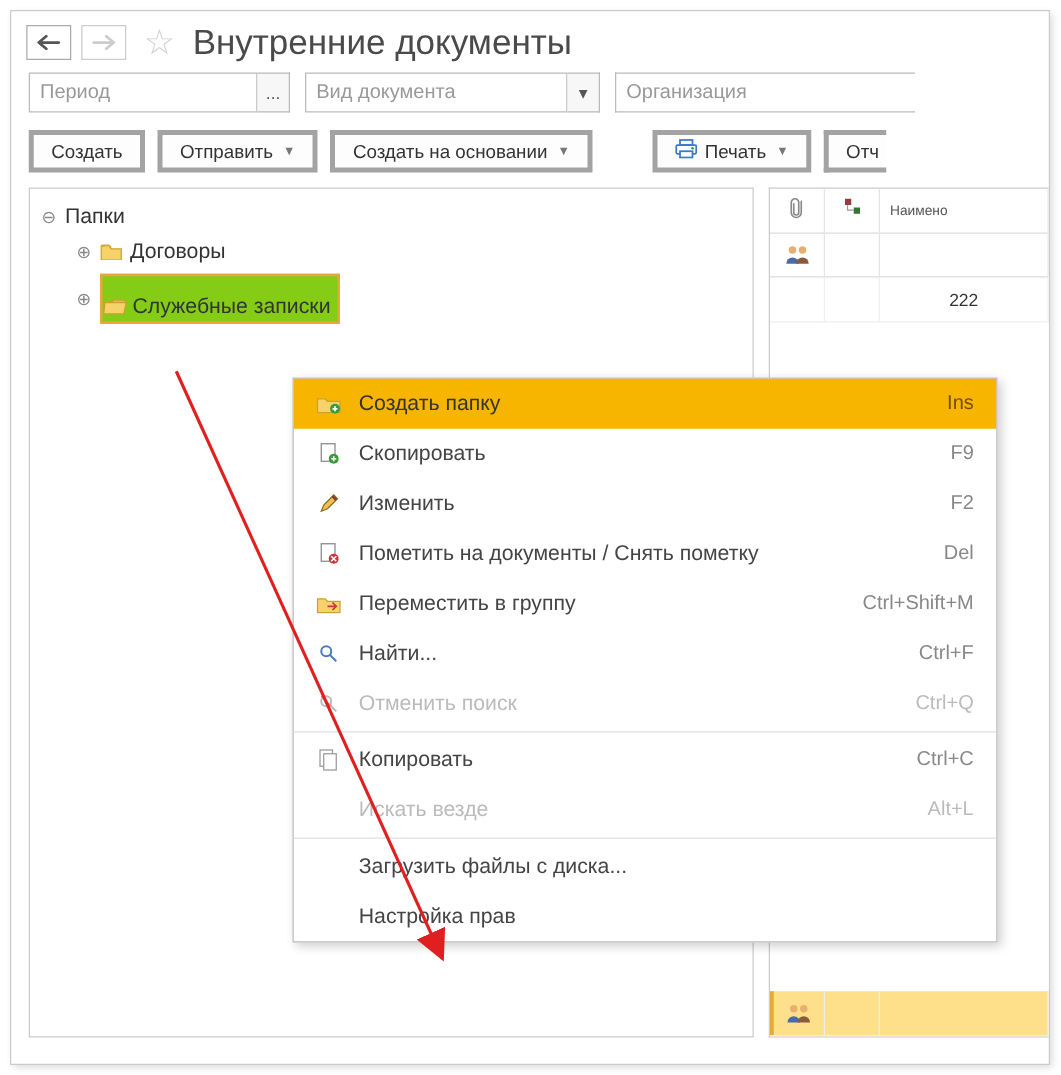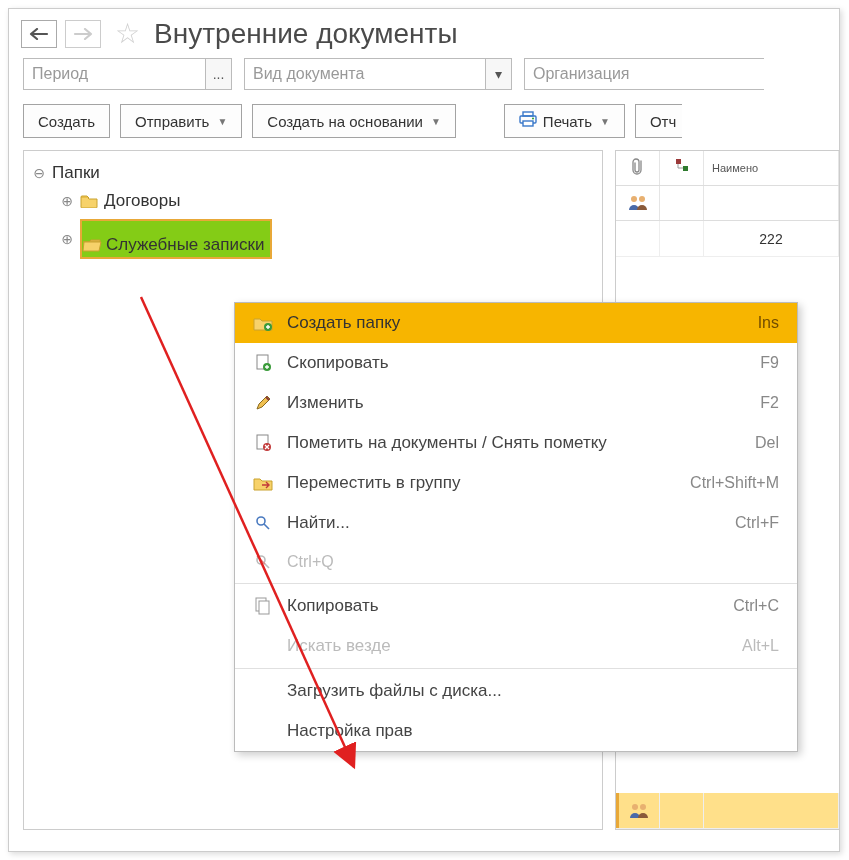--- a/index.html
+++ b/index.html
@@ -77,32 +77,32 @@
       background: #f7f7f7;
       display: flex;
       align-items: center;
       justify-content: center;
       width: 26px;
       cursor: pointer;
       color: #555;
       font-size: 14px;
     }
     #period { width: 183px; }
-    #doctype { width: 242px; }
+    #doctype { width: 210px; }
     #org { width: 240px; border-right:none;}
     
     
     .toolbar {
       display: flex;
       gap: 10px;
       padding: 4px 12px 12px 14px;
     }
     .btn {
       height: 34px;
-      border: 1px solid #a3a3a3;
+      border: 4px solid #a3a3a3;
       background: #fdfdfd;
       padding: 0 14px;
       display: inline-flex;
       align-items: center;
       gap: 6px;
       cursor: pointer;
       font-size: 15px;
       color: #333;
     }
     .btn .caret { color:#777; font-size:10px; margin-left:2px; }
@@ -454,20 +454,21 @@
       <span class="mi-shortcut">Ctrl+F</span>
     </div>
     <div class="menu-item disabled">
       <span class="mi-icon">
         <svg width="16" height="16" viewBox="0 0 16 16">
             <circle cx="6" cy="6" r="4" fill="none" stroke="#bbb" stroke-width="1.6"></circle>
             <path d="M9 9 l5 5" stroke="#bbb" stroke-width="1.6"></path>
             <path d="M2 2 l8 8" stroke="#d88" stroke-width="1.4"></path>
           </svg>
       </span>
+      <span class="mi-label">Отменить поиск</span>
       <span class="mi-shortcut">Ctrl+Q</span>
     </div>
     <div class="menu-sep"></div>
     <div class="menu-item">
       <span class="mi-icon">
         <svg width="16" height="18" viewBox="0 0 16 18">
             <rect x="1" y="1" width="10" height="13" fill="#fff" stroke="#999"></rect>
             <rect x="4" y="4" width="10" height="13" fill="#fff" stroke="#999"></rect>
           </svg>
       </span>

